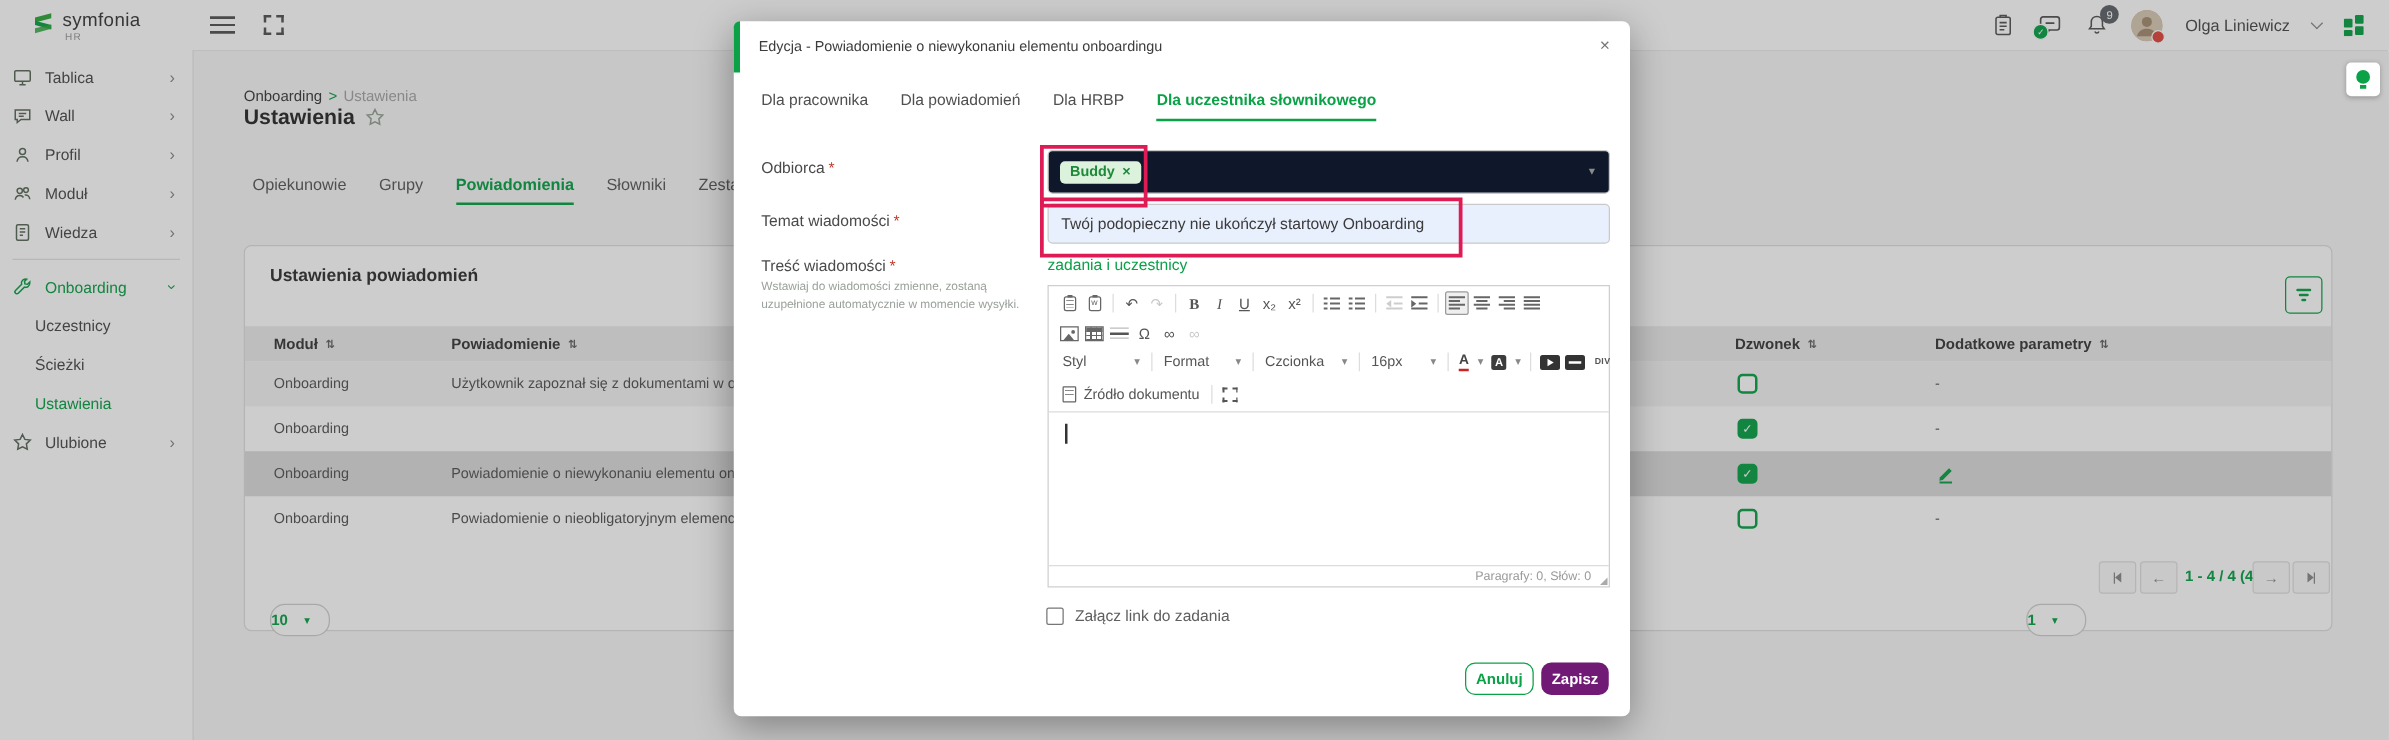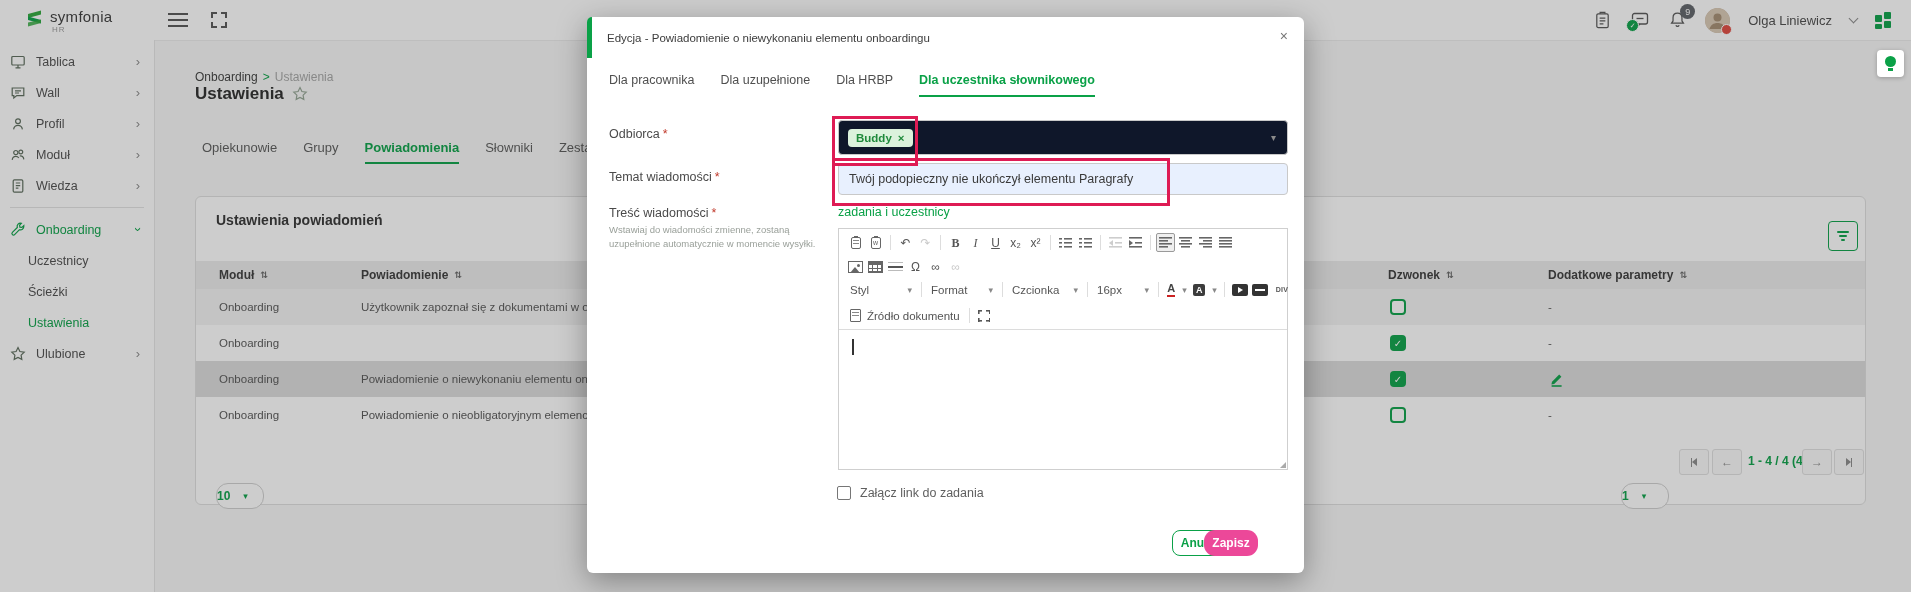--- a/index.html
+++ b/index.html
@@ -161,21 +161,21 @@
     font-size:10px;color:#9a9a9a;display:flex;align-items:center;justify-content:flex-end;padding-right:14px;}
   .ed-resize{position:absolute;right:1px;bottom:1px;width:0;height:0;border-left:6px solid transparent;border-bottom:6px solid #aaa;}
   .caret{position:absolute;left:13px;top:110px;width:1.5px;height:16px;background:#333;}
 
   .m-check{position:absolute;left:250px;top:469px;display:flex;align-items:center;gap:9px;cursor:pointer;}
   .m-check .box{width:12px;height:12px;border:1.5px solid #767676;border-radius:2px;background:#fff;}
   .m-check .lab{font-size:12.5px;color:#5f5f5f;}
   .btn{position:absolute;top:513px;height:26px;border-radius:8px;display:flex;align-items:center;justify-content:center;
     font-size:12px;font-weight:700;cursor:pointer;box-sizing:border-box;}
   .btn-cancel{left:585px;width:55px;border:1px solid #0AA147;color:#0AA147;background:#fff;}
-  .btn-save{left:617px;width:54px;background:#ec4899;color:#fff;border-radius:11px;}
+  .btn-save{left:646px;width:54px;background:#701a75;color:#fff;}
 </style>
 </head>
 <body>
 
 <div class="stage">
 
   <div class="topbar">
     <span class="logo-mark">
       <svg width="22" height="22" viewBox="0 0 22 22">
         <path d="M4 6 L17 2.5 L17 6.5 L4 10 Z" fill="#2FA83B"></path>
@@ -411,41 +411,41 @@
       <span class="bulb-base"></span>
   </div>
 
   <div class="modal">
     <div class="m-accent"></div>
     <div class="m-title">Edycja - Powiadomienie o niewykonaniu elementu onboardingu</div>
     <span class="m-close">×</span>
 
     <div class="m-tabs">
       <span class="m-tab">Dla pracownika</span>
-      <span class="m-tab">Dla uzupełnione</span>
+      <span class="m-tab">Dla powiadomień</span>
       <span class="m-tab">Dla HRBP</span>
       <span class="m-tab active">Dla uczestnika słownikowego</span>
     </div>
 
     <div class="f-label" style="top:110px">
       <span>Odbiorca</span><span class="req">*</span>
     </div>
     <div class="select">
       <span class="chip">
         <span>Buddy</span>
         <span class="x">×</span>
       </span>
       <span class="sel-arrow">▾</span>
     </div>
 
     <div class="f-label" style="top:153px">
       <span>Temat wiadomości</span><span class="req">*</span>
     </div>
     <div class="input">
-      <span>Twój podopieczny nie ukończył elementu Paragrafy</span>
+      <span>Twój podopieczny nie ukończył startowy Onboarding</span>
     </div>
 
     <div class="f-label" style="top:189px">
       <span>Treść wiadomości</span><span class="req">*</span>
     </div>
     <div class="f-hint">Wstawiaj do wiadomości zmienne, zostaną uzupełnione automatycznie w momencie wysyłki.</div>
     <span class="vars-link">zadania i uczestnicy</span>
 
     <div class="ann" style="left:245px;top:99px;width:80px;height:44px"></div>
     <div class="ann" style="left:245px;top:141px;width:332px;height:42px"></div>
@@ -575,20 +575,23 @@
           <span>Źródło dokumentu</span>
         </span>
         <span class="tb-sep"></span>
         <span class="tb-btn">
             <span class="ic-corners" style="width:12px;height:12px;background-size:4px 1.6px,1.6px 4px,4px 1.6px,1.6px 4px,4px 1.6px,1.6px 4px,4px 1.6px,1.6px 4px"></span>
           </span>
       </div>
       <div class="ed-split"></div>
       <div class="caret"></div>
       <div class="abs" style="left:0;top:101px;right:0;bottom:17px"></div>
+      <div class="ed-status">
+        <span>Paragrafy: 0, Słów: 0</span>
+      </div>
       <div class="ed-resize"></div>
     </div>
 
     <div class="m-check">
       <span class="box"></span>
       <span class="lab">Załącz link do zadania</span>
     </div>
 
     <div class="btn btn-cancel">Anuluj</div>
     <div class="btn btn-save">Zapisz</div>

